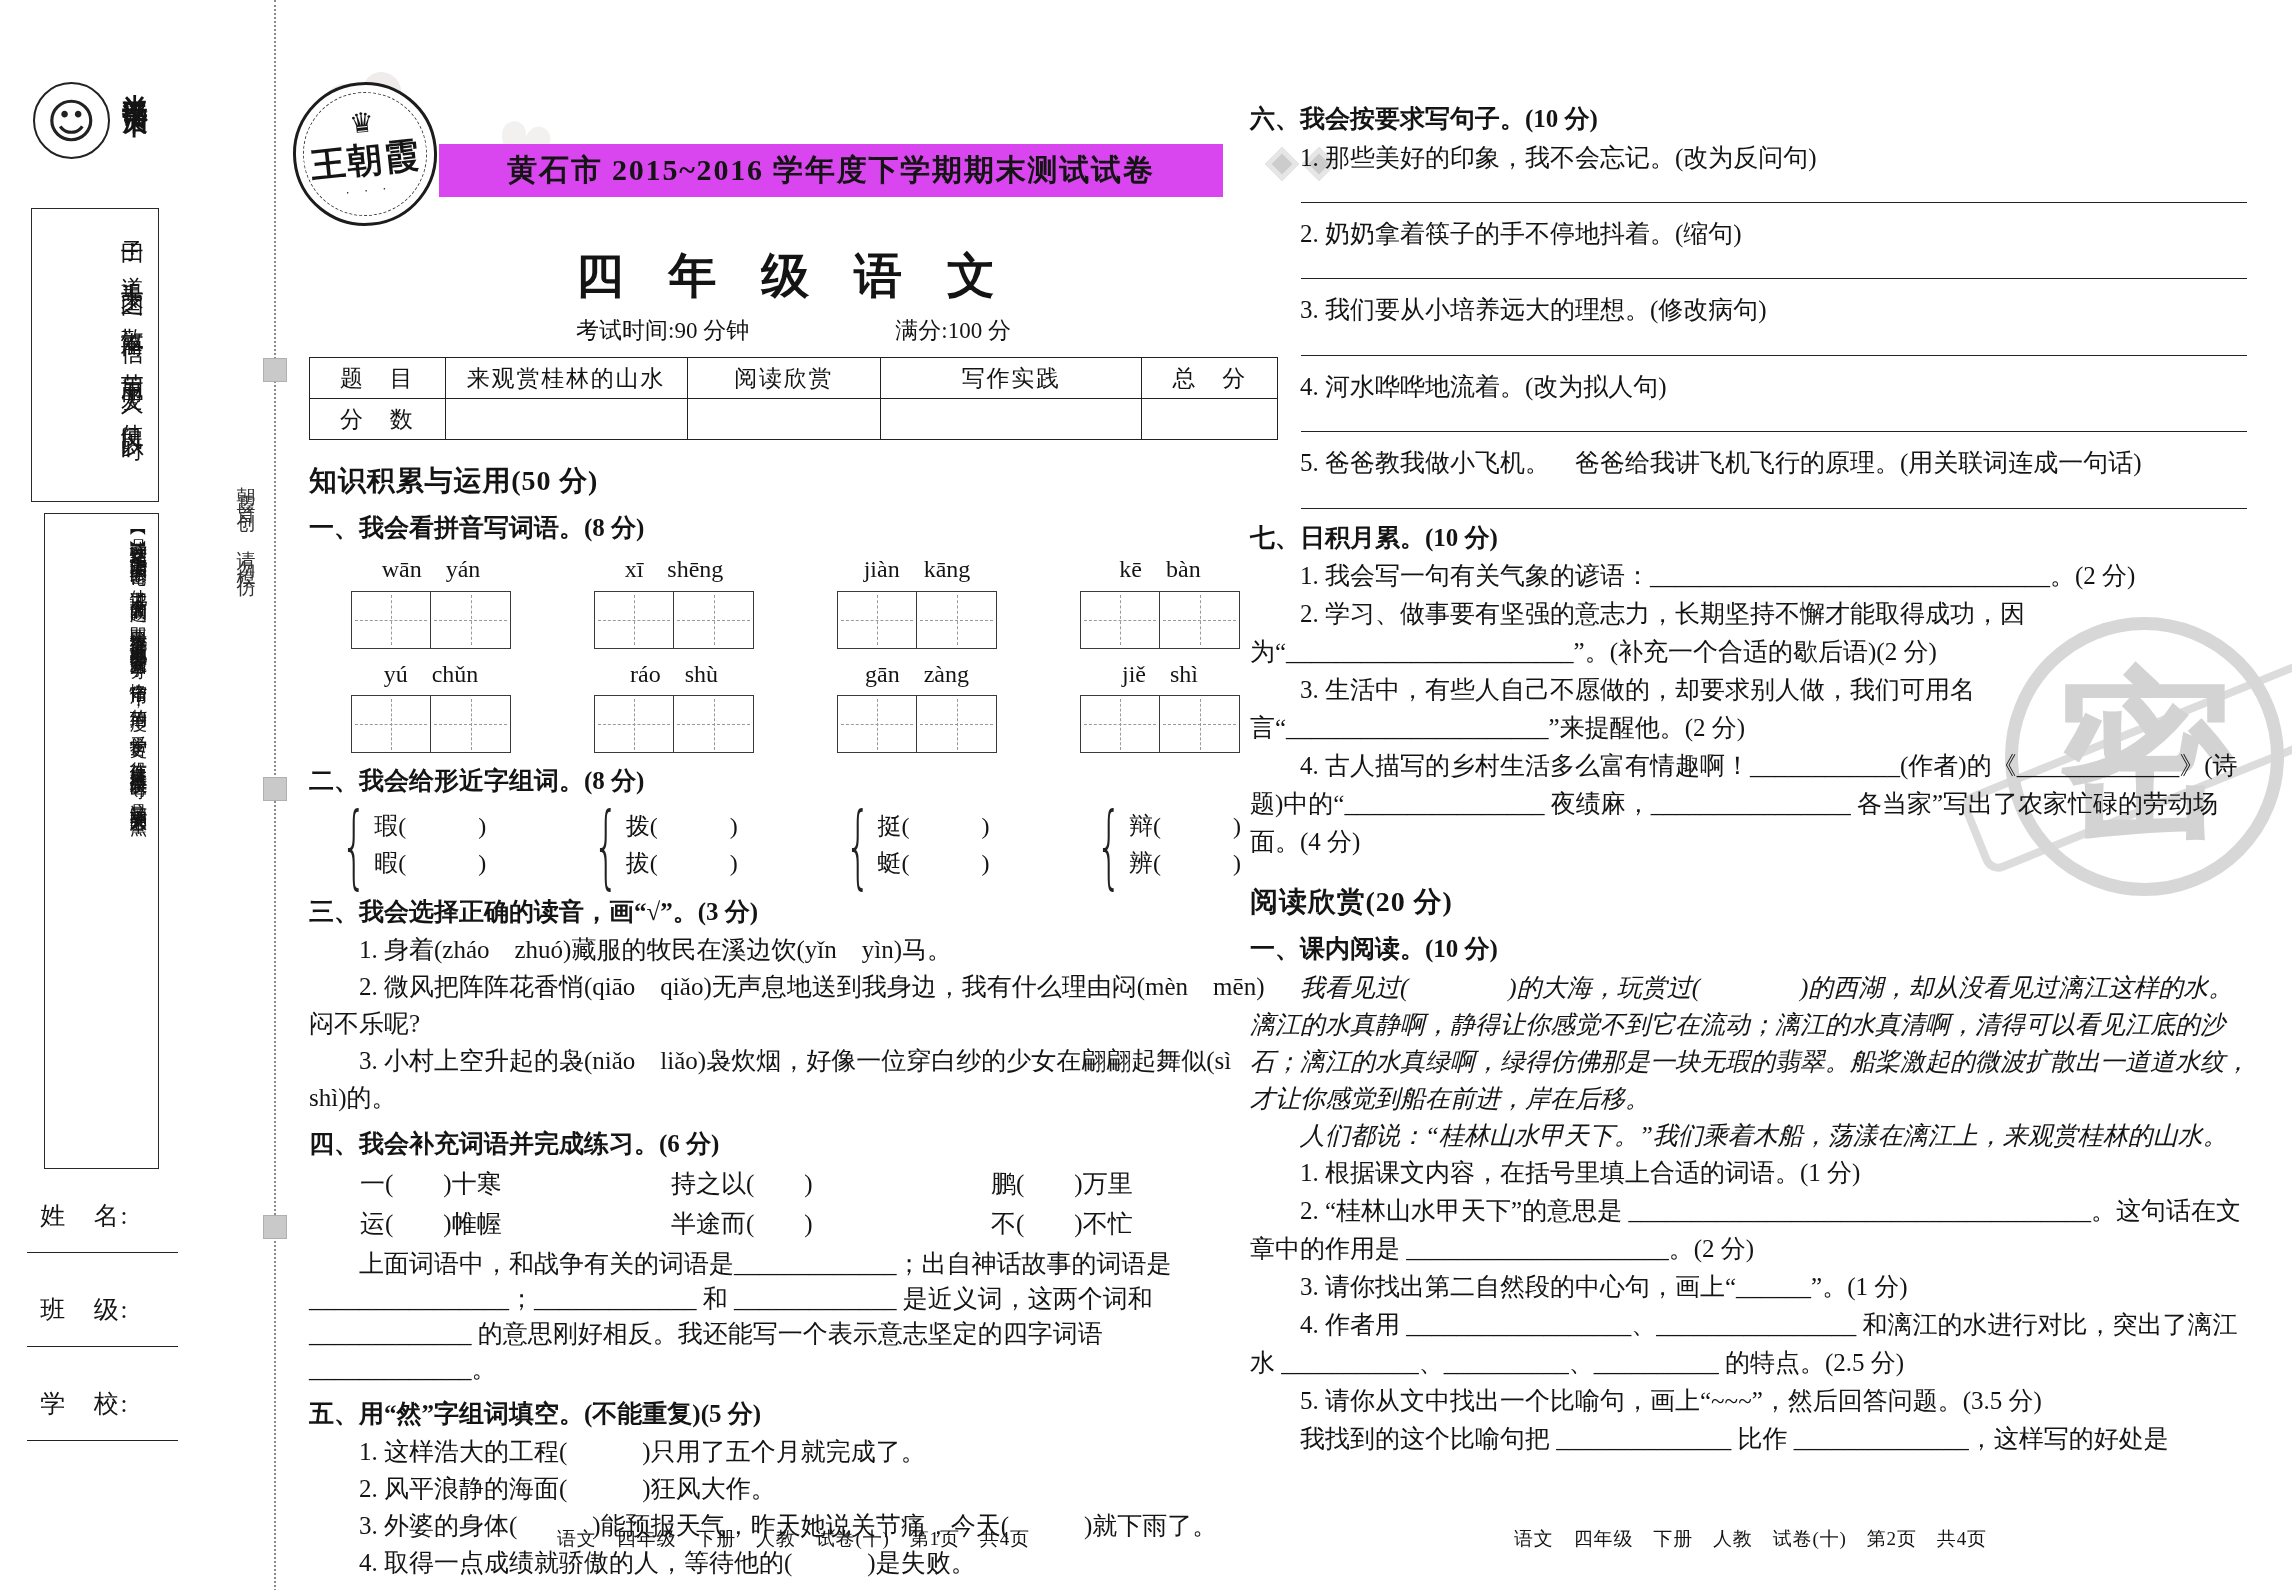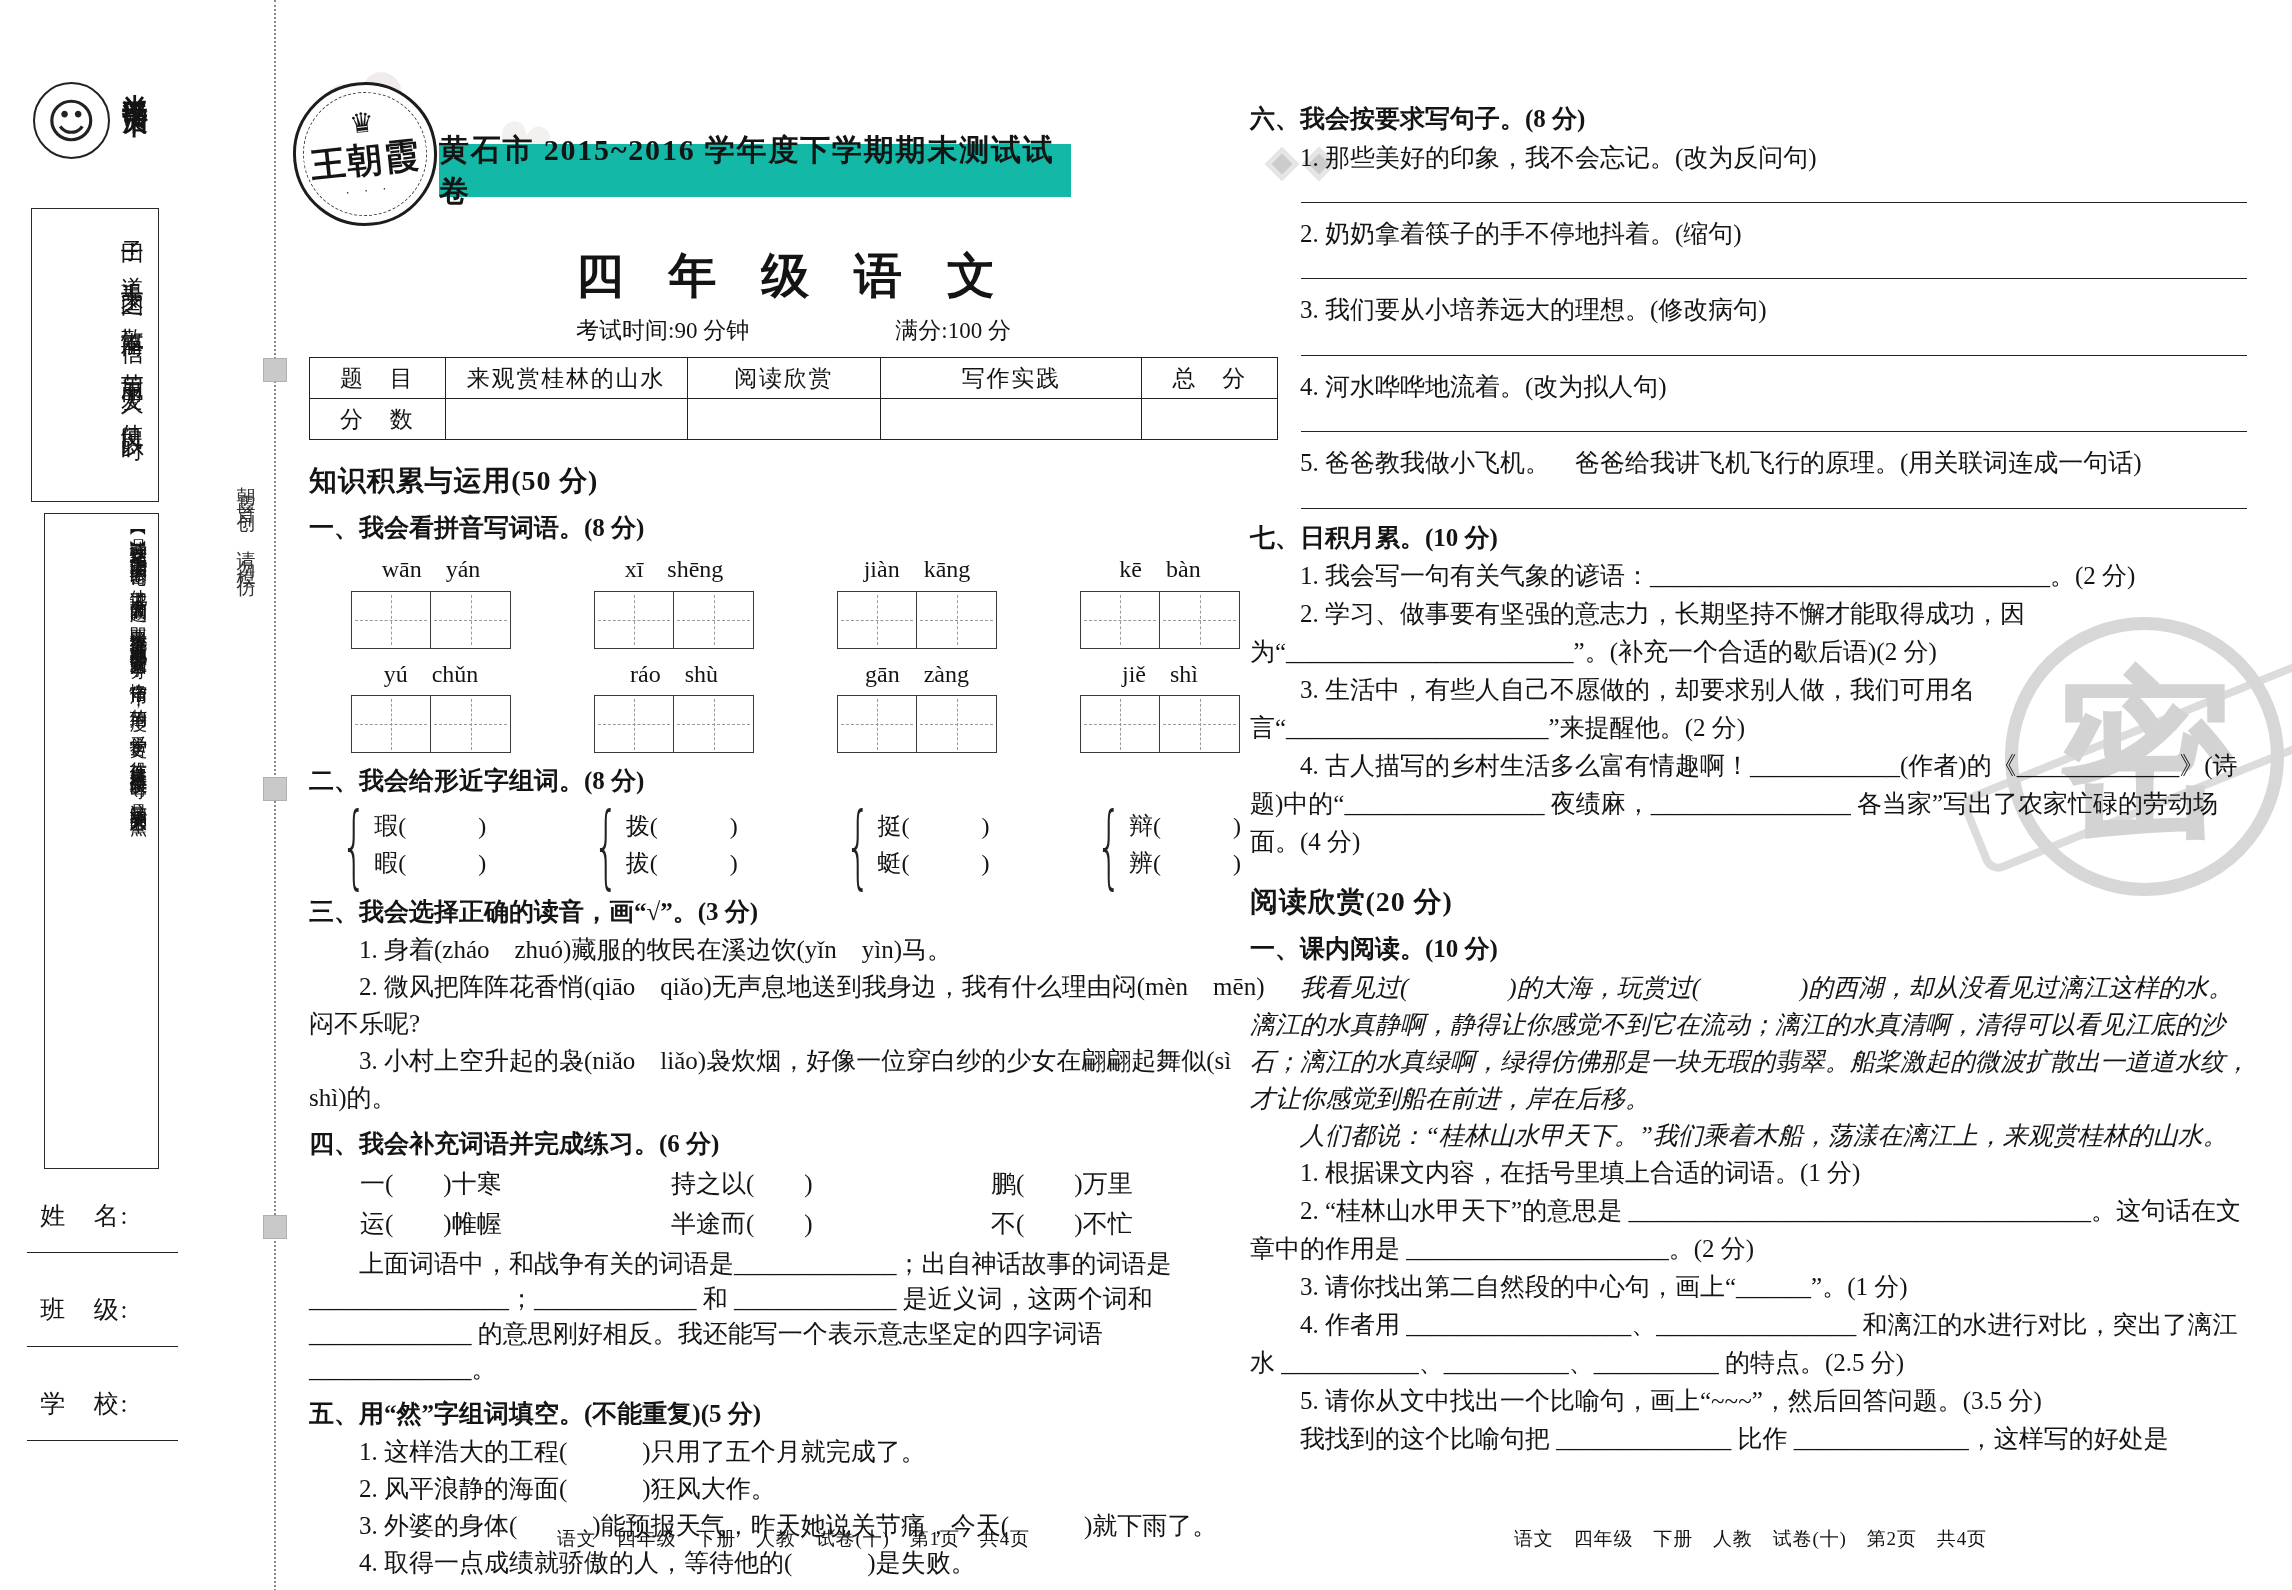--- a/index.html
+++ b/index.html
@@ -44,21 +44,21 @@
 
   
   .lp-header { position:relative; height:124px; }
   .logo-stamp { position:absolute; left:-16.4px; top:-35px; width:144px; height:144px; border:3.7px solid #1c1c1c; border-radius:50%;
                 background:#fff; display:flex; flex-direction:column; align-items:center; justify-content:center;
                 transform:rotate(-6deg); z-index:3; }
   .logo-stamp::after { content:""; position:absolute; inset:7.3px; border:1.8px dashed #444; border-radius:50%; }
   .crown { font-family:"DejaVu Sans",sans-serif; font-size:27.4px; line-height:27.4px; }
   .logo-text { font-size:35px; font-weight:bold; letter-spacing:1.8px; }
   .logo-dots { font-size:12.8px; letter-spacing:5.5px; color:#222; }
-  .title-banner { position:absolute; left:130px; top:27.4px; width:632px; height:53px; background:#14b8a6;
+  .title-banner { position:absolute; left:130px; top:27.4px; width:784px; height:53px; background:#d946ef;
                   display:flex; align-items:center; justify-content:center; font-size:30px; font-weight:bold; letter-spacing:1.8px; }
   .ornaments { position:absolute; right:-53px; top:35px; display:flex; gap:12.8px; }
   .ornament { width:24px; height:24px; background:#cccccc; transform:rotate(45deg); box-shadow:inset 0 0 0 4.6px #e6e6e6; }
 
   .subject { text-align:center; font-size:48px; font-weight:bold; letter-spacing:16.4px; margin-top:3px; }
   .exam-info { display:flex; justify-content:center; gap:146px; font-size:23px; margin:7.3px 0 11px; }
 
   .score-table { width:100%; border-collapse:collapse; table-layout:fixed; font-size:23px; }
   .score-table td { border:1.8px solid #222; height:41px; text-align:center; letter-spacing:1.8px; }
 
@@ -307,21 +307,21 @@
     <p class="q-item">1. 这样浩大的工程(　　　)只用了五个月就完成了。</p>
     <p class="q-item">2. 风平浪静的海面(　　　)狂风大作。</p>
     <p class="q-item">3. 外婆的身体(　　　)能预报天气，昨天她说关节痛，今天(　　　)就下雨了。</p>
     <p class="q-item">4. 取得一点成绩就骄傲的人，等待他的(　　　)是失败。</p>
   </main>
 
   <div class="footer footer-left">语文　四年级　下册　人教　试卷(十)　第1页　共4页</div>
 
   <main class="page-right">
 
-    <div class="q-title">六、我会按要求写句子。(8 分)</div>
+    <div class="q-title">六、我会按要求写句子。(10 分)</div>
     <p class="q-item">1. 那些美好的印象，我不会忘记。(改为反问句)</p>
     <div class="answer-line"></div>
     <p class="q-item">2. 奶奶拿着筷子的手不停地抖着。(缩句)</p>
     <div class="answer-line"></div>
     <p class="q-item">3. 我们要从小培养远大的理想。(修改病句)</p>
     <div class="answer-line"></div>
     <p class="q-item">4. 河水哗哗地流着。(改为拟人句)</p>
     <div class="answer-line"></div>
     <p class="q-item">5. 爸爸教我做小飞机。　爸爸给我讲飞机飞行的原理。(用关联词连成一句话)</p>
     <div class="answer-line"></div>

